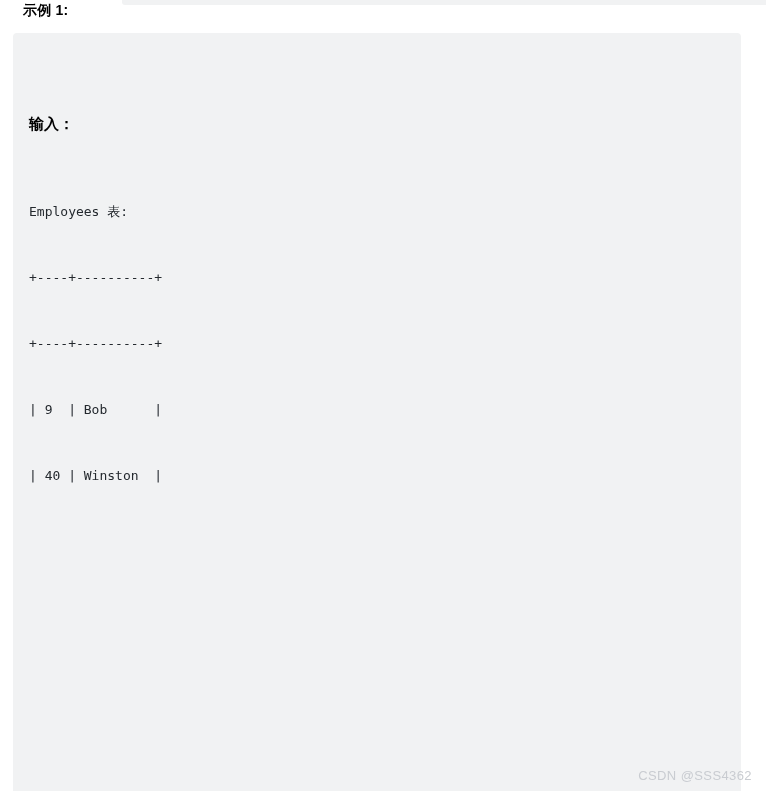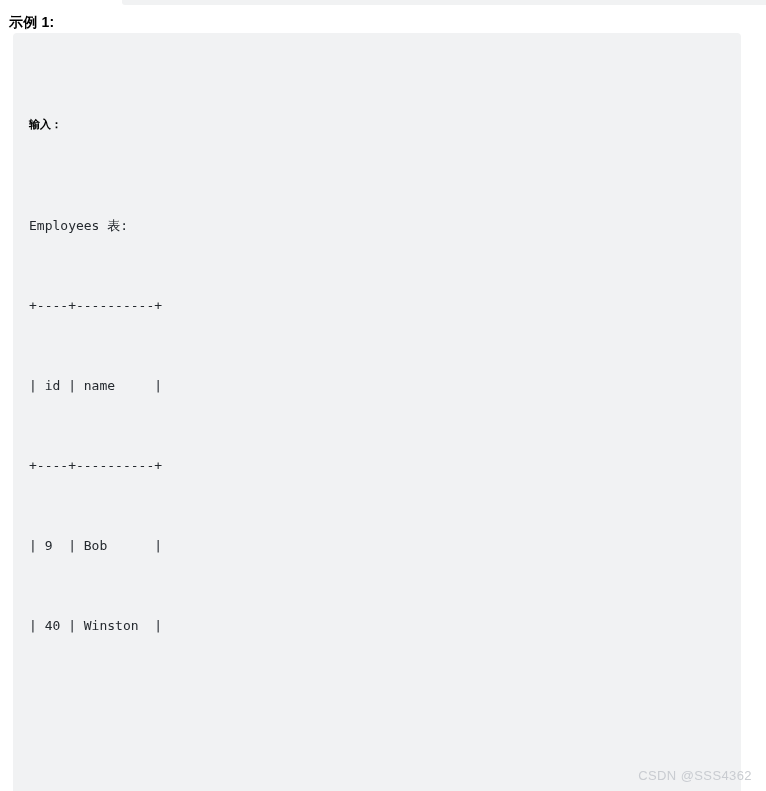--- a/index.html
+++ b/index.html
@@ -22,29 +22,28 @@
     left: 122px;
     top: 0;
     width: 644px;
     height: 5px;
     background: #f1f2f3;
     border-bottom-left-radius: 3px;
   }
 
   .example-heading {
     position: absolute;
-    left: 9px;
+    left: 23px;
     top: 0px;
     font-size: 14px;
     font-weight: bold;
     line-height: 20px;
     color: #000000;
     letter-spacing: 0.2px;
     white-space: pre;
-    margin-top: 12px;
   }
 
   .code-block {
     position: absolute;
     left: 13px;
     top: 33px;
     width: 728px;   
     height: 780px;  
     background: #f1f2f3;
     border-radius: 4px;
@@ -56,32 +55,31 @@
     font-family: "DejaVu Sans Mono", "Liberation Mono", monospace;
     font-size: 13px;
     line-height: 22px;
     color: #24292e;
     white-space: pre;
     tab-size: 4;
   }
 
   .label {
     font-family: "Liberation Sans", sans-serif;
-    font-size: 11px;
+    font-size: 15px;
     font-weight: bold;
     line-height: 22px;
     color: #000000;
     white-space: pre;
   }
 
   .line {
     white-space: pre;
     line-height: 22px;
     min-height: 22px;
-    margin-top: 14px;
   }
 
   .watermark {
     position: absolute;
     right: 14px;
     bottom: 6px;
     font-family: "Liberation Sans", sans-serif;
     font-size: 13px;
     line-height: 18px;
     color: #c9ccd1;
@@ -97,21 +95,20 @@
 
 <div class="example-heading">示例 1:</div>
 
 <div class="code-block">
   <div class="code-body">
 
     <div class="label">输入：</div>
 
     <div class="line">Employees 表:</div>
     <div class="line">+----+----------+</div>
-    <div class="line">| id | name     |</div>
     <div class="line">+----+----------+</div>
     <div class="line">| 9  | Bob      |</div>
     <div class="line">| 40 | Winston  |</div>
     
 
     
     
     
     
     

